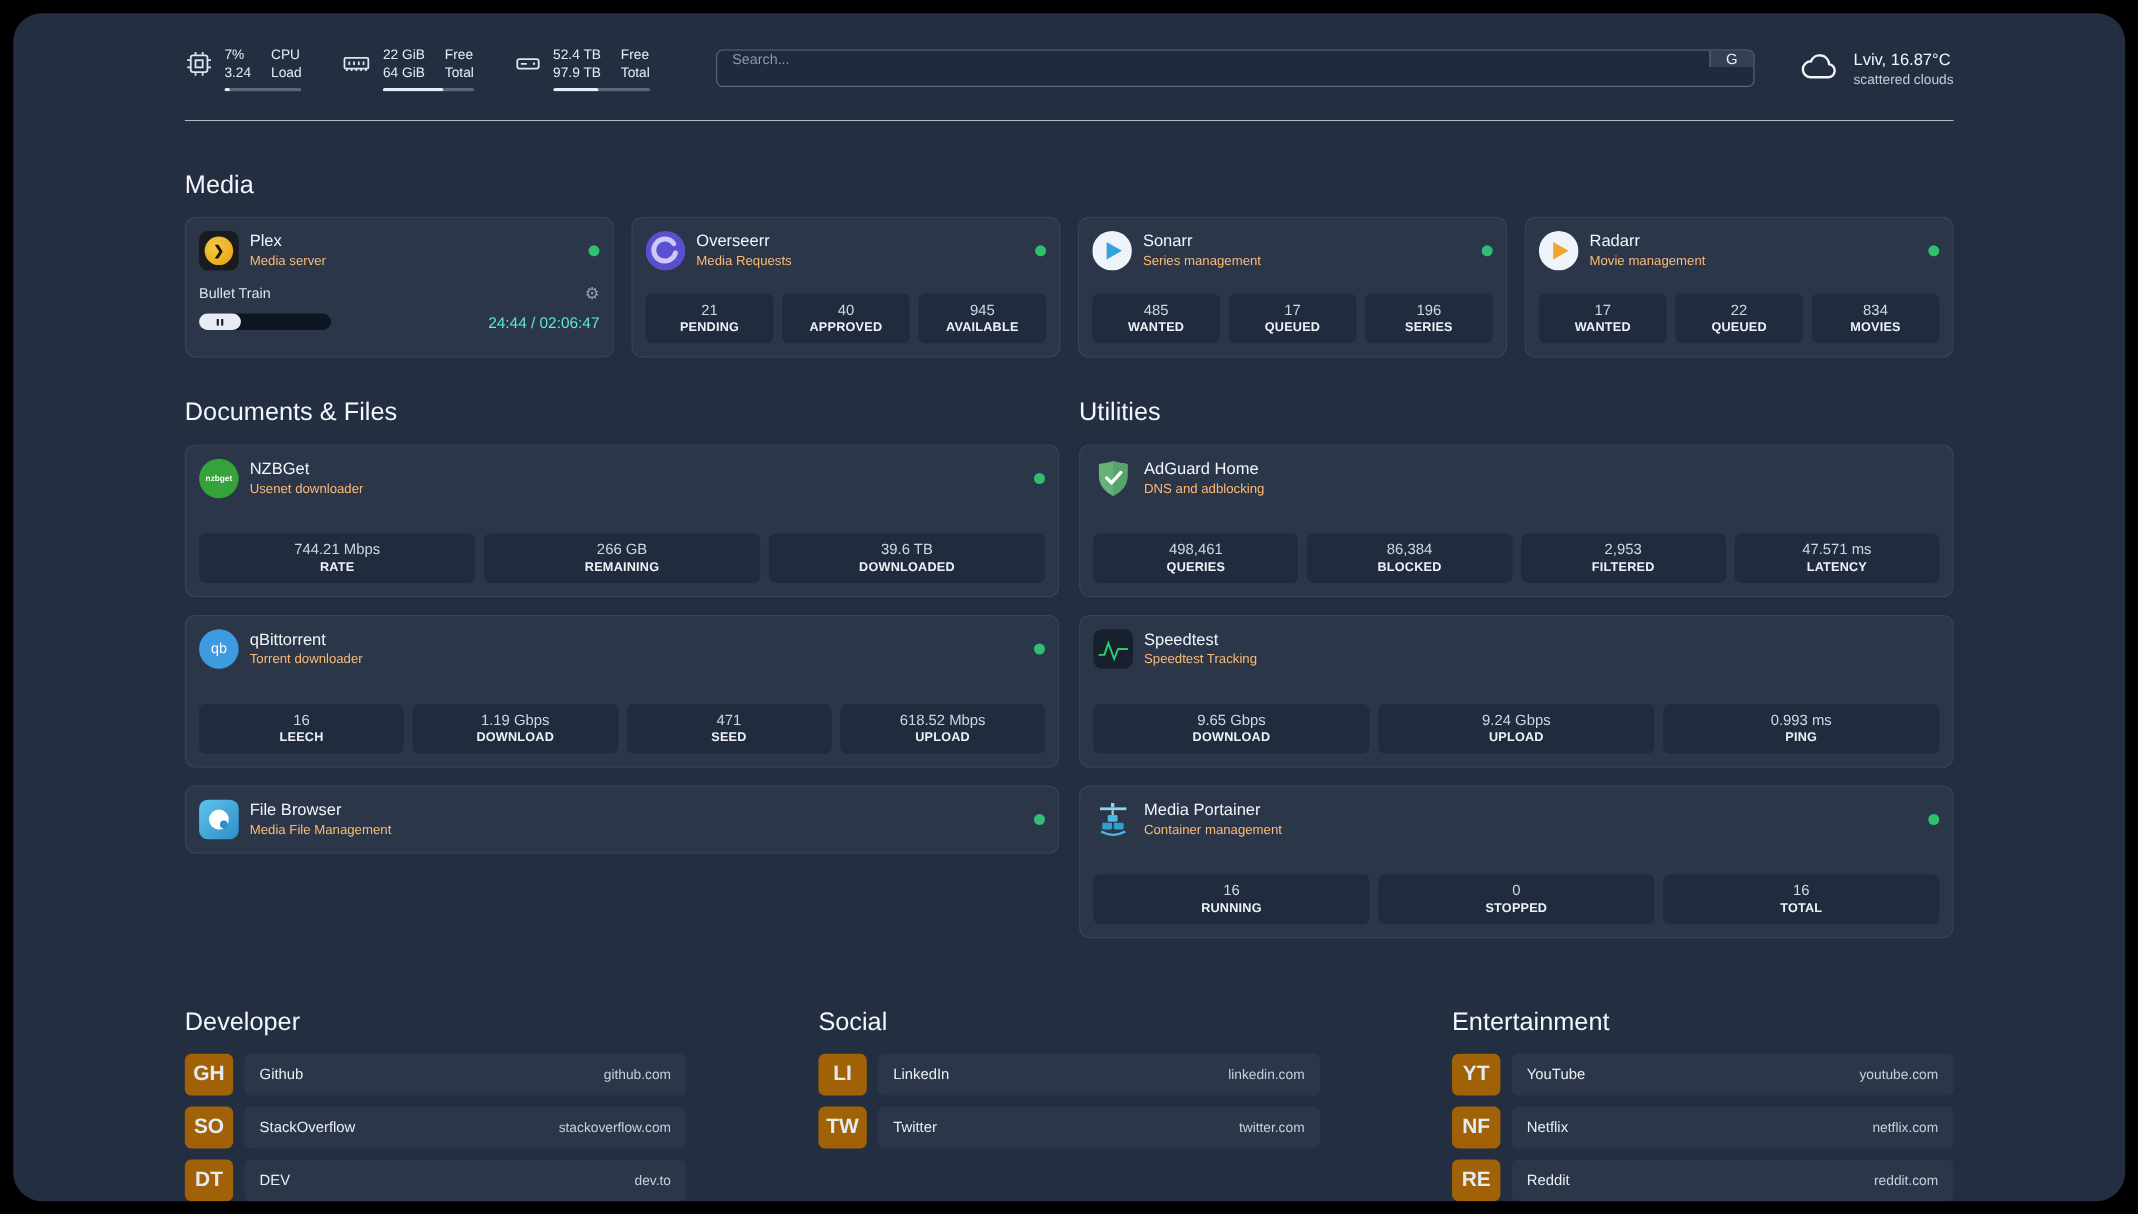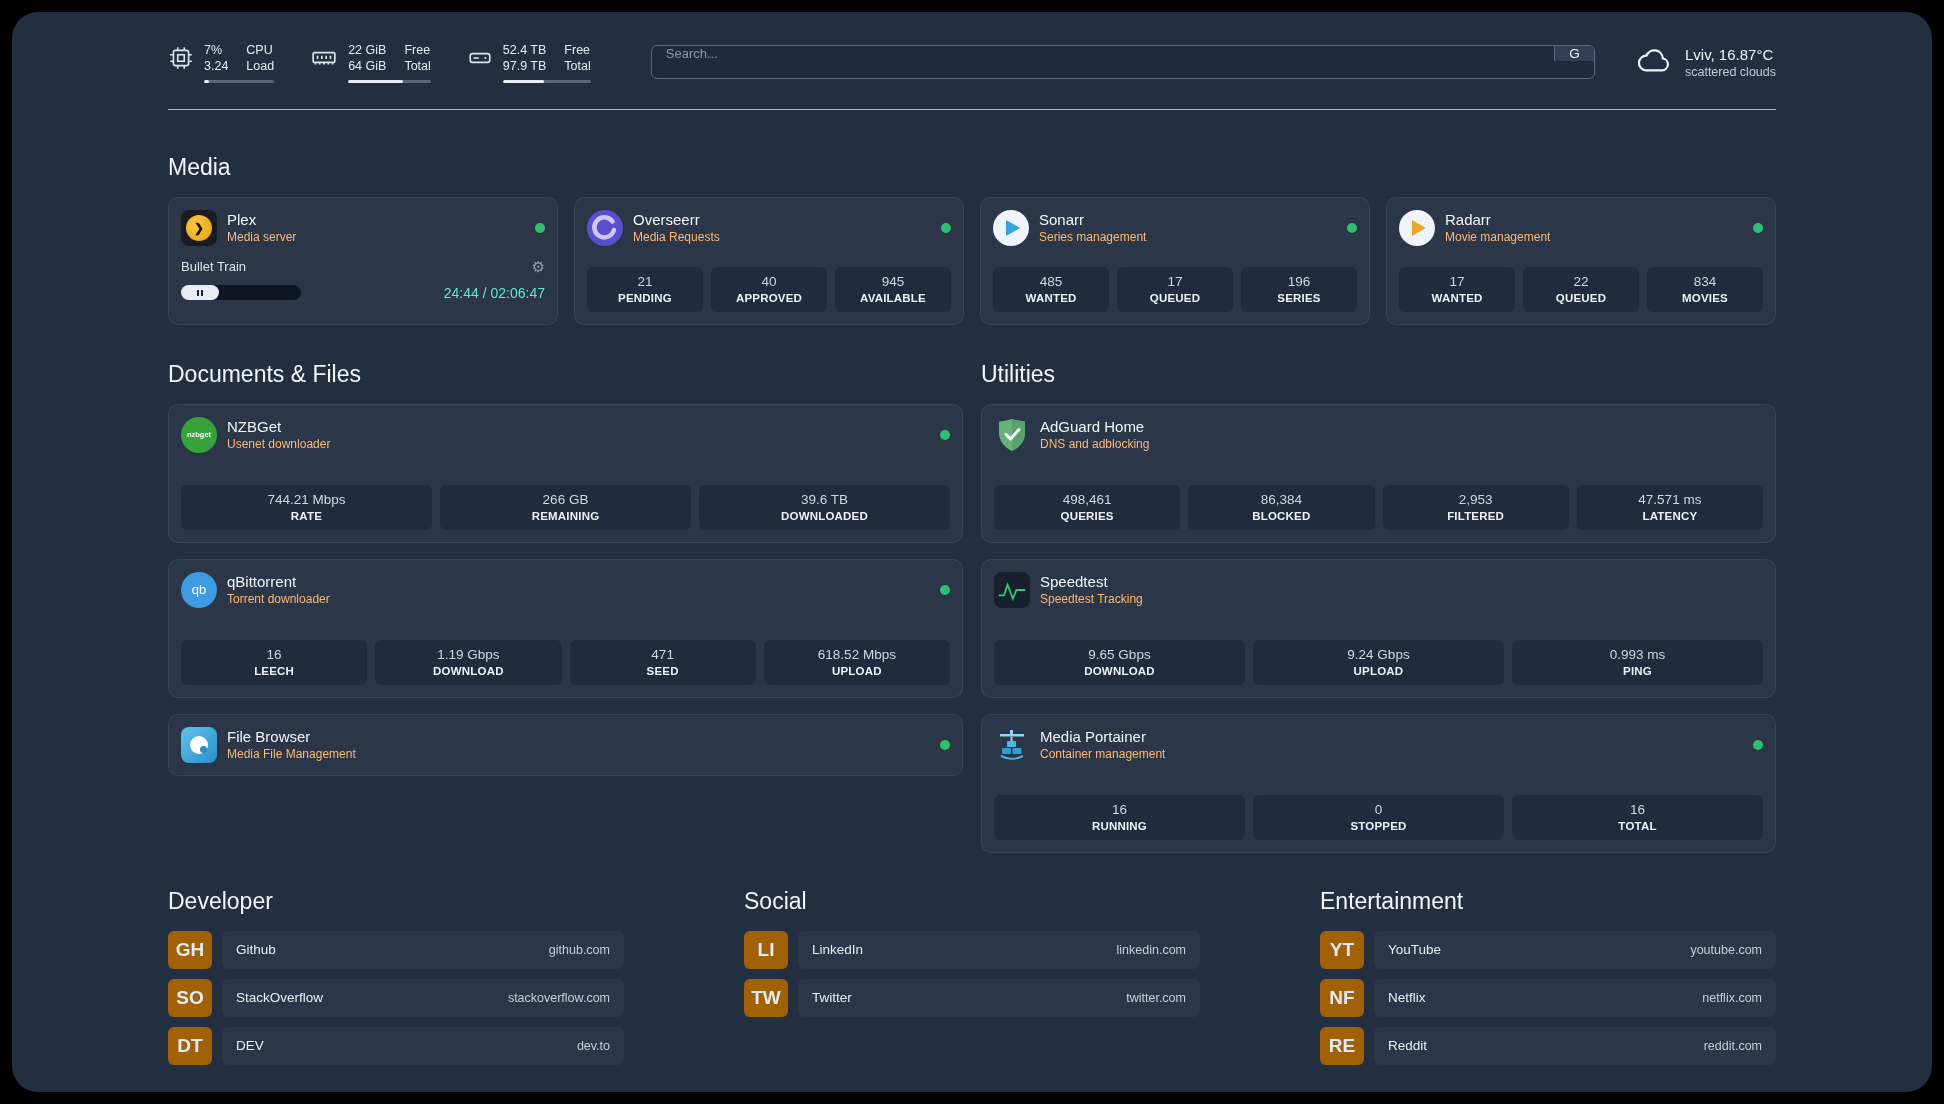--- a/index.html
+++ b/index.html
@@ -38,21 +38,21 @@
   }
   .weather { display:flex; align-items:center; gap:12px; cursor:pointer; }
   .weather-loc { font-size:15px; color:#f2f5f9; }
   .weather-cond { font-size:12.5px; color:#c2cbd8; margin-top:2px; }
 
   .divider { margin-top:26px; border-top:1px solid rgba(230,235,242,.75); }
 
   
   .section-title { font-size:23px; font-weight:500; color:#f3f6fa; margin:44px 0 16px; }
   .col .section-title { margin-top:36px; }
-  .bm-col .section-title { margin-top:19px; }
+  .bm-col .section-title { margin-top:46px; }
 
   .media-grid { display:grid; grid-template-columns:repeat(4,1fr); gap:16px; align-items:stretch; }
   .media-grid .card { min-height:128px; }
   .media-grid .stats { margin-top:auto; }
 
   .card {
     background:#2b3649; border:1px solid rgba(255,255,255,.07); border-radius:10px;
     padding:12px; display:flex; flex-direction:column; cursor:pointer;
   }
   .card-head { display:flex; align-items:center; gap:10px; }

